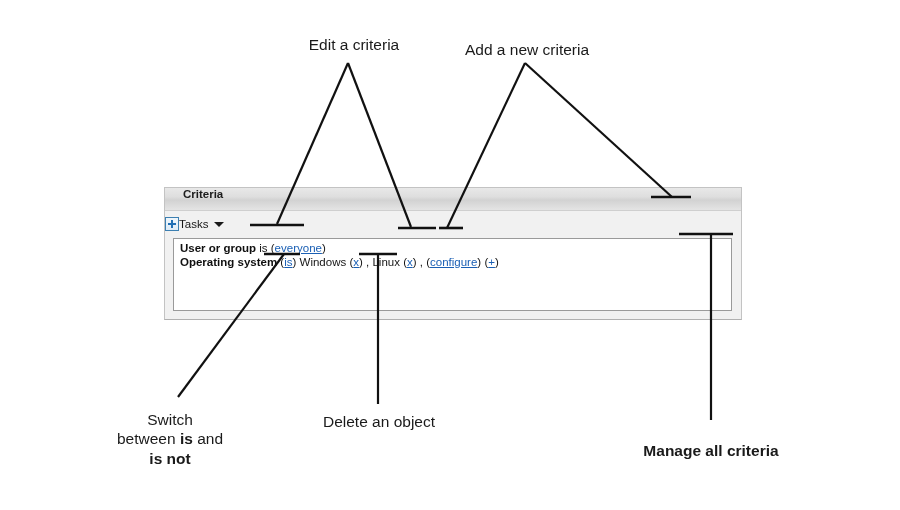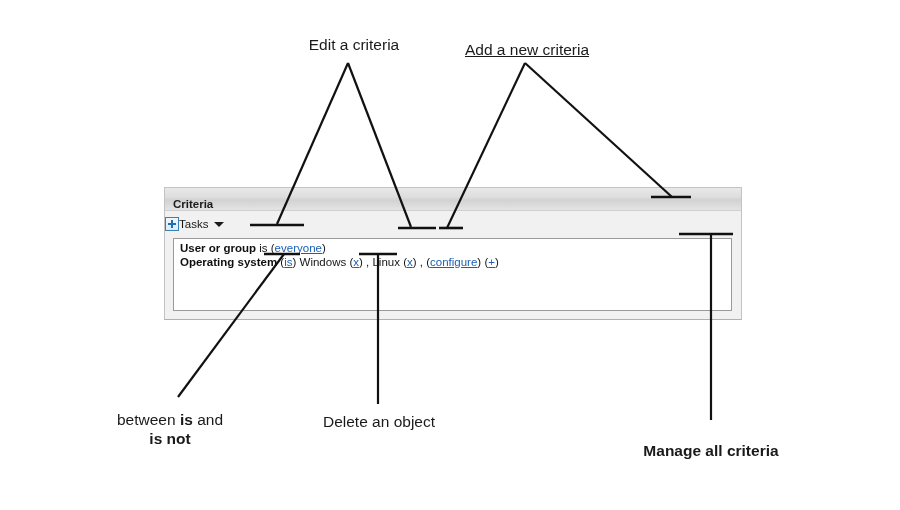--- a/index.html
+++ b/index.html
@@ -46,22 +46,22 @@
     border: 1px solid #c3c3c3;
     border-bottom-color: #b0b0b0;
     box-sizing: border-box;
     z-index: 1;
   }
   #panel-header {
     height: 23px;
     background: linear-gradient(to bottom, #e8e8e8 0%, #dedede 40%, #d2d2d2 55%, #e4e4e4 100%);
     border-bottom: 1px solid #cfcfcf;
     display: flex;
-    align-items: flex-end;
-    padding-left: 8px;
+    align-items: flex-start;
+    padding-left: 18px;
     box-sizing: border-box;
   }
   #panel-header-title {
     font-size: 11.5px;
     font-weight: bold;
     color: #1c1c1c;
     font-family: "Liberation Sans", sans-serif;
   }
   #panel-toolbar {
     height: 26px;
@@ -187,23 +187,24 @@
     <path d="M 439 228 L 463 228"></path>
     <path d="M 651 197 L 691 197"></path>
     <path d="M 264 254 L 300 254"></path>
     <path d="M 359 254 L 397 254"></path>
     <path d="M 679 234 L 733 234"></path>
   </g>
 </svg>
 
 <div class="ann-label center" style="left:304px; top:35px; width:100px;">Edit a criteria</div>
 
-<div class="ann-label center" style="left:462px; top:40px; width:130px;text-decoration:underline;">Add a new criteria</div>
+<div class="ann-label center" style="left:462px; top:40px; width:130px;">Add a new criteria</div>
 
 <div class="ann-label center" style="left:110px; top:410px; width:120px;">
+  <div>Switch</div>
   <div><span>between </span><b>is</b><span> and</span></div>
   <div><b>is not</b></div>
 </div>
 
 <div class="ann-label center" style="left:308px; top:412px; width:142px;">
   <div>Delete an object</div>
 </div>
 
 <div class="ann-label center" style="left:641px; top:441px; width:140px;font-weight:bold;">Manage all criteria</div>
 

